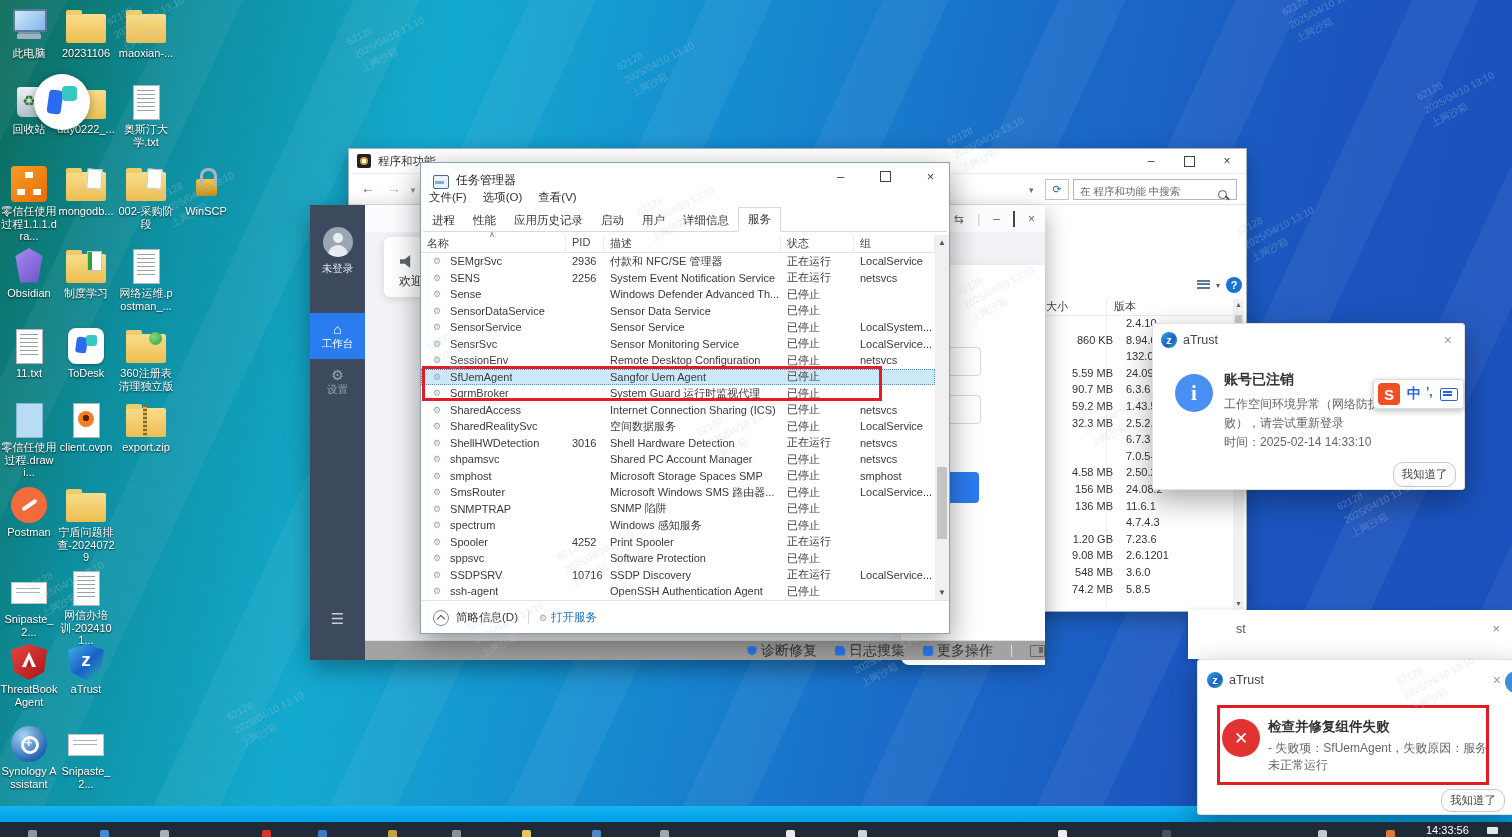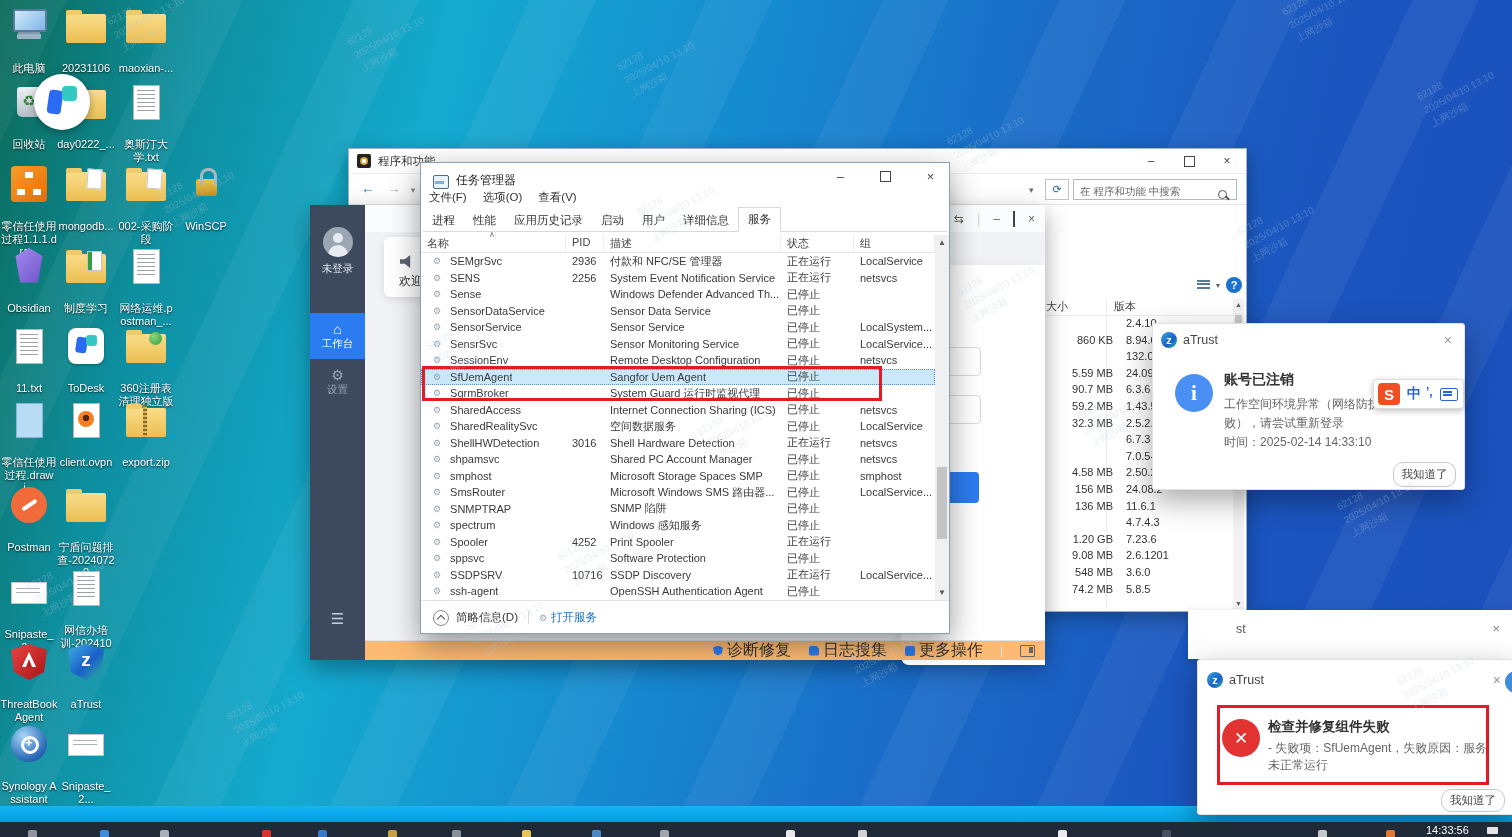--- a/index.html
+++ b/index.html
@@ -12,21 +12,21 @@
   .wallpaper .streaks{position:absolute;inset:0;
     background:repeating-linear-gradient(115deg,rgba(255,255,255,.05) 0 60px,rgba(255,255,255,0) 60px 160px);}
   .cyan-strip{left:0;top:806px;width:1512px;height:16px;background:linear-gradient(180deg,#16b4f2,#009ee4);}
   
   .watermarks{left:0;top:0;width:1512px;height:837px;z-index:60;pointer-events:none}
   .wm{position:absolute;transform:rotate(-28deg);color:rgba(185,202,218,.32);font-size:10px;line-height:1.5;white-space:nowrap}
   
   .desktop{left:0;top:0;width:260px;height:800px;z-index:2}
   .dicon{position:absolute;width:58px;text-align:center}
   .ig{display:flex;justify-content:center;height:38px;align-items:flex-end}
-  .dlabel{font-size:11px;color:#fff;text-shadow:0 1px 2px rgba(0,0,0,.85);line-height:1.15;margin-top:18px;word-break:break-all}
+  .dlabel{font-size:11px;color:#fff;text-shadow:0 1px 2px rgba(0,0,0,.85);line-height:1.15;margin-top:3px;word-break:break-all}
   .ic{width:42px;height:36px;position:relative}
   .ic.folder,.ic.folderdoc,.ic.folderxls,.ic.folderapp,.ic.zipfolder{width:40px;height:29px;margin:0 1px 1px;border-radius:2px;
     background:linear-gradient(180deg,#f9dd8a,#ecbe52)}
   .ic.folder::before,.ic.folderdoc::before,.ic.folderxls::before,.ic.folderapp::before,.ic.zipfolder::before{
     content:"";position:absolute;top:-4px;left:0;width:16px;height:5px;background:#eecb6b;border-radius:2px 2px 0 0}
   .ic.folderdoc::after{content:"";position:absolute;right:4px;top:-3px;width:13px;height:18px;background:#fff;border:1px solid #c6c6c6;transform:rotate(4deg)}
   .ic.folderxls::after{content:"";position:absolute;right:4px;top:-3px;width:13px;height:18px;border:1px solid #c6c6c6;
     background:linear-gradient(90deg,#2f9e44 4px,#fff 4px)}
   .ic.folderapp::after{content:"";position:absolute;right:4px;top:-2px;width:13px;height:13px;border-radius:50%;
     background:radial-gradient(circle at 35% 35%,#8bd878,#2f9e44)}
@@ -131,22 +131,22 @@
   .ac-ctrls .sep{color:#ccc}
   .ac-body{position:absolute;left:55px;top:27px;width:680px;height:408px;background:#f1f3f6}
   .ac-welcome{position:absolute;left:19px;top:5px;width:96px;height:60px;background:#fff;border-radius:6px;box-shadow:0 2px 8px rgba(0,0,0,.12)}
   .spk{position:absolute;left:16px;top:18px;width:15px;height:13px;background:#5a6470;
     clip-path:polygon(0 33%,32% 33%,68% 0,68% 100%,32% 67%,0 67%)}
   .ac-welcome .wtxt{position:absolute;left:15px;top:36px;font-size:12px;color:#333}
   .ac-card{position:absolute;left:536px;top:33px;width:144px;height:400px;background:#fff;border-radius:8px 0 0 8px;box-shadow:-4px 0 12px rgba(0,0,0,.06)}
   .ac-input{position:absolute;left:555px;top:142px;width:114px;height:27px;background:#fff;border:1px solid #d9d9d9;border-radius:4px}
   .ac-input.f2{top:190px}
   .ac-loginbtn{position:absolute;left:555px;top:267px;width:114px;height:31px;background:#2b7cf0;border-radius:4px}
-  .ac-footer{position:absolute;left:55px;top:435px;width:680px;height:20px;background:#fdba74;border-top:1px solid #e3e3e3;
-    display:flex;align-items:center;justify-content:flex-end;gap:18px;padding-right:10px;box-sizing:border-box;font-size:16px;color:#333}
+  .ac-footer{position:absolute;left:55px;top:435px;width:680px;height:20px;background:#a3a3a3;border-top:1px solid #e3e3e3;
+    display:flex;align-items:center;justify-content:flex-end;gap:18px;box-sizing:border-box;font-size:14px;color:#333}
   .fbtn{display:flex;align-items:center;gap:4px}
   .fic{width:10px;height:10px;background:#2b7cf0;border-radius:2px}
   .fic.shield{clip-path:polygon(50% 0,100% 20%,88% 80%,50% 100%,12% 80%,0 20%)}
   .fic.doc{clip-path:polygon(0 0,70% 0,100% 30%,100% 100%,0 100%)}
   .ac-footer .vsep{width:1px;height:12px;background:#ddd}
   .panel-ic{width:13px;height:10px;border:1.5px solid #666;border-radius:1px;position:relative}
   .panel-ic::before{content:"";position:absolute;right:1px;top:1px;width:4px;height:6px;background:#666}
   
   .win-tm{left:420px;top:162px;width:528px;height:470px;background:#fff;border:1px solid #8aa0b6;z-index:12;box-shadow:0 10px 28px rgba(0,0,0,.4)}
   .tm-titlebar{position:absolute;left:4px;top:0;width:100%;height:26px;display:flex;align-items:flex-end}

